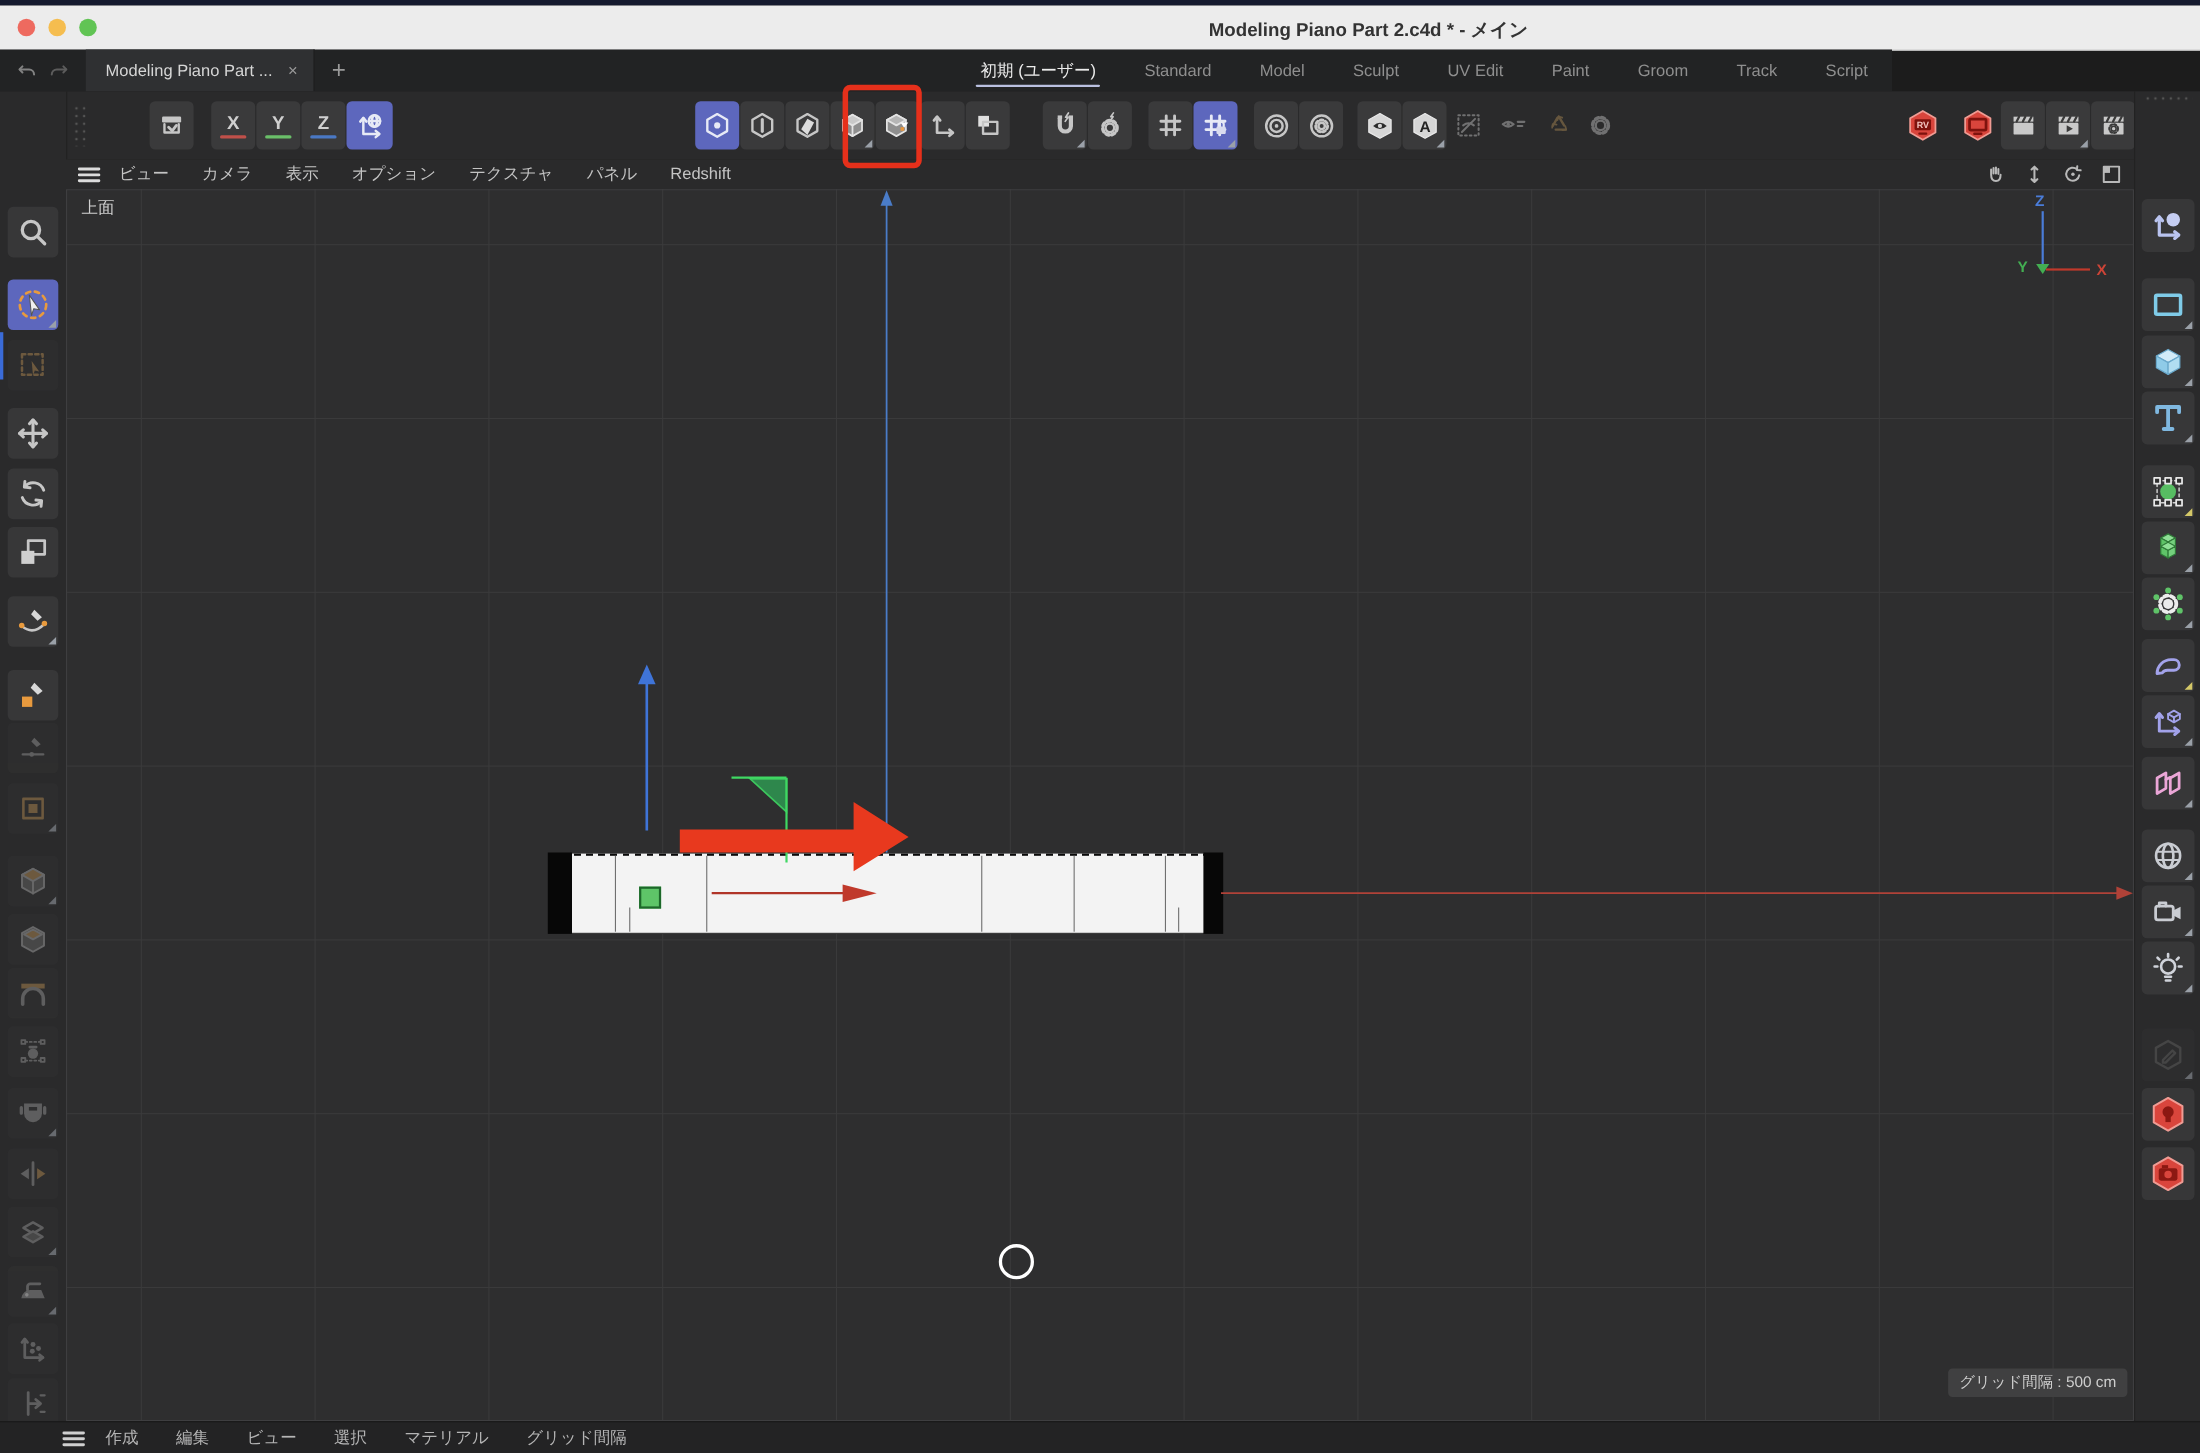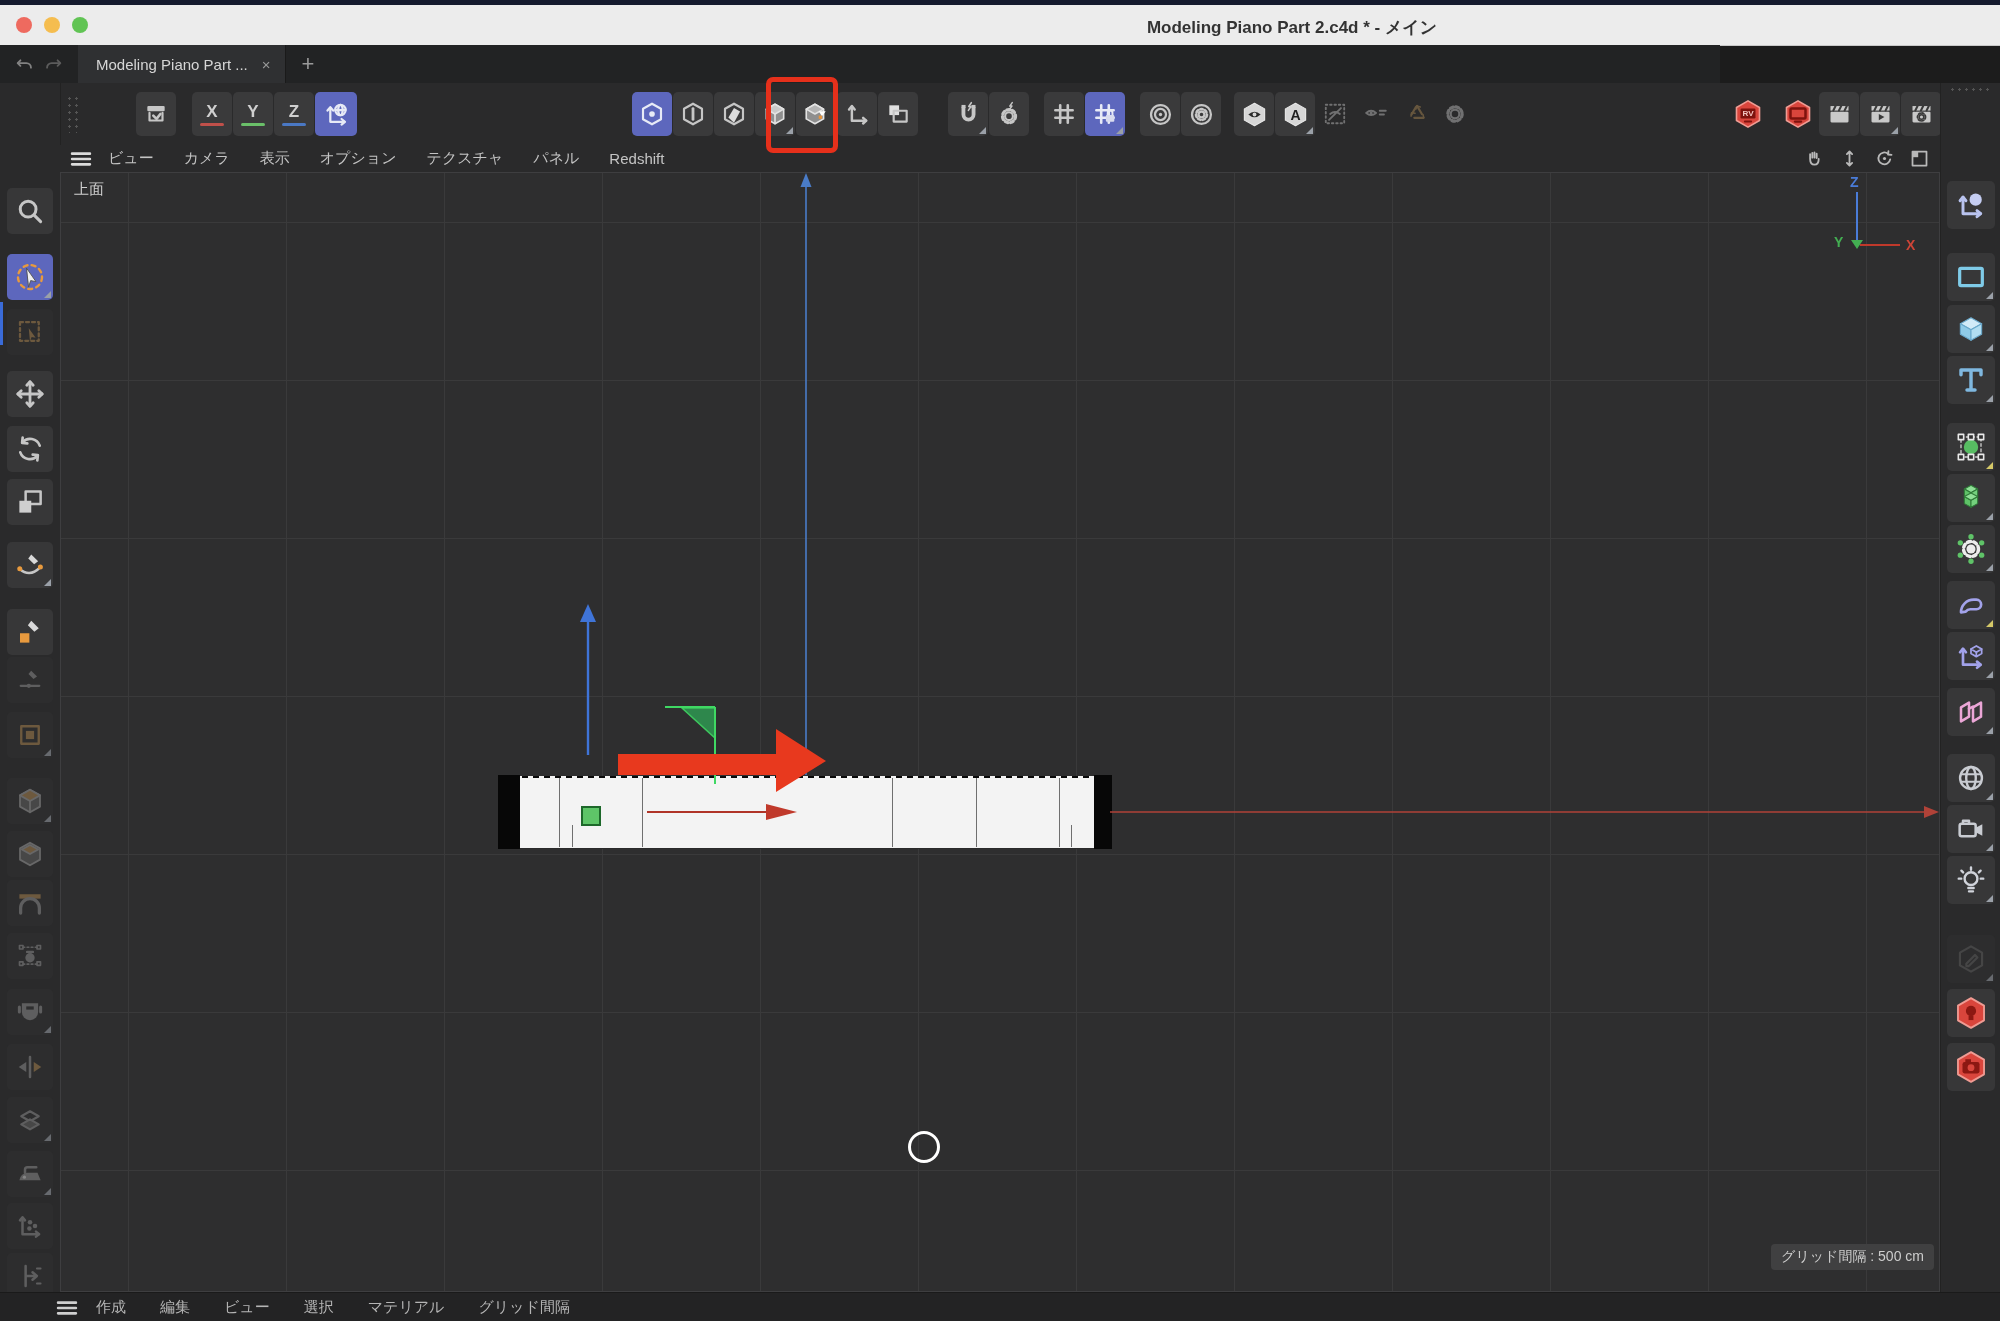--- a/index.html
+++ b/index.html
@@ -3,21 +3,21 @@
 <meta charset="utf-8">
 <style>
   html,body{margin:0;padding:0;background:#1c1c1c;}
   body{width:2000px;height:1321px;position:relative;overflow:hidden;
        font-family:"Liberation Sans", sans-serif; -webkit-font-smoothing:antialiased;}
   .abs{position:absolute;}
   
   .top-strip{left:0;top:0;width:2000px;height:5px;background:#151a2e;}
   .titlebar{left:0;top:5px;width:2000px;height:40px;background:#ececec;border-bottom:1px solid #c9c9c9;}
   .tl{width:16px;height:16px;border-radius:50%;position:absolute;top:12px;}
-  .win-title{position:absolute;top:11px;left:1292px;transform:translateX(-50%);
+  .win-title{position:absolute;top:11px;left:1244px;transform:translateX(-50%);
              font-size:17px;font-weight:bold;color:#333;white-space:nowrap;}
   
   .tabbar{left:0;top:45px;width:1720px;height:38px;background:#222324;display:flex;align-items:center;}
   .undo-redo{display:flex;gap:6px;padding:0 14px;color:#8a8a8a;}
   .doc-tab{height:38px;background:#2f3032;display:flex;align-items:center;gap:14px;padding:0 14px 0 18px;
            color:#d6d6d6;font-size:15px;border-right:1px solid #1a1a1a;}
   .doc-close{color:#9a9a9a;font-size:15px;cursor:default;}
   .tab-add{color:#9a9a9a;font-size:22px;padding:0 16px;}
   .layouts{margin-left:auto;display:flex;gap:44px;padding-right:22px;font-size:15px;color:#8f8f8f;align-items:center;height:100%;}
   .layout{display:flex;align-items:center;height:100%;position:relative;white-space:nowrap;}
@@ -103,20 +103,31 @@
           <path d="M17 8l3 3-3 3"></path>
           <path d="M19.5 11h-9a5 5 0 0 0-5 5"></path>
         </svg>
       </span>
   </div>
   <div class="doc-tab">
     <span>Modeling Piano Part ...</span>
     <span class="doc-close">×</span>
   </div>
   <div class="tab-add">+</div>
+  <div class="layouts">
+    <span class="layout active">初期 (ユーザー)</span>
+    <span class="layout">Standard</span>
+    <span class="layout">Model</span>
+    <span class="layout">Sculpt</span>
+    <span class="layout">UV Edit</span>
+    <span class="layout">Paint</span>
+    <span class="layout">Groom</span>
+    <span class="layout">Track</span>
+    <span class="layout">Script</span>
+  </div>
 </div>
 
 <div class="abs toolbar">
   <div class="grip" style="left:6px;top:12px;width:12px;height:38px;"></div>
   <div class="tb" style="left:76px;">
     <svg class="i" width="26" height="26" viewBox="0 0 24 24">
         <rect x="4" y="4.5" width="16" height="5" rx="1" fill="#c6c6c6" stroke="none"></rect>
         <path d="M6 11v7h12v-7"></path>
         <path d="M9.5 13.5l3 3 3.5-4.5" stroke-width="2.4"></path>
       </svg>

